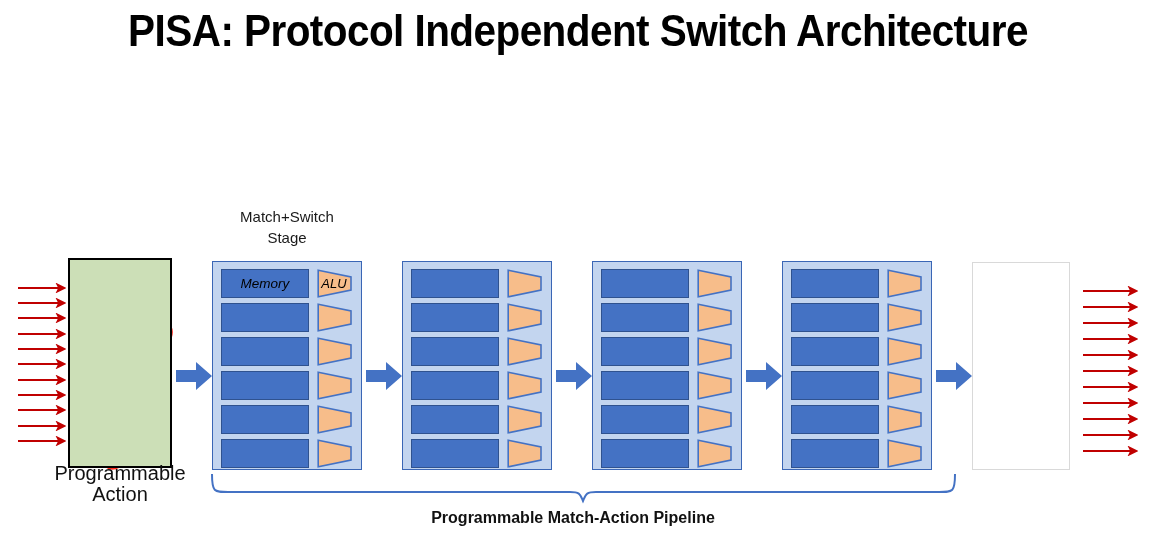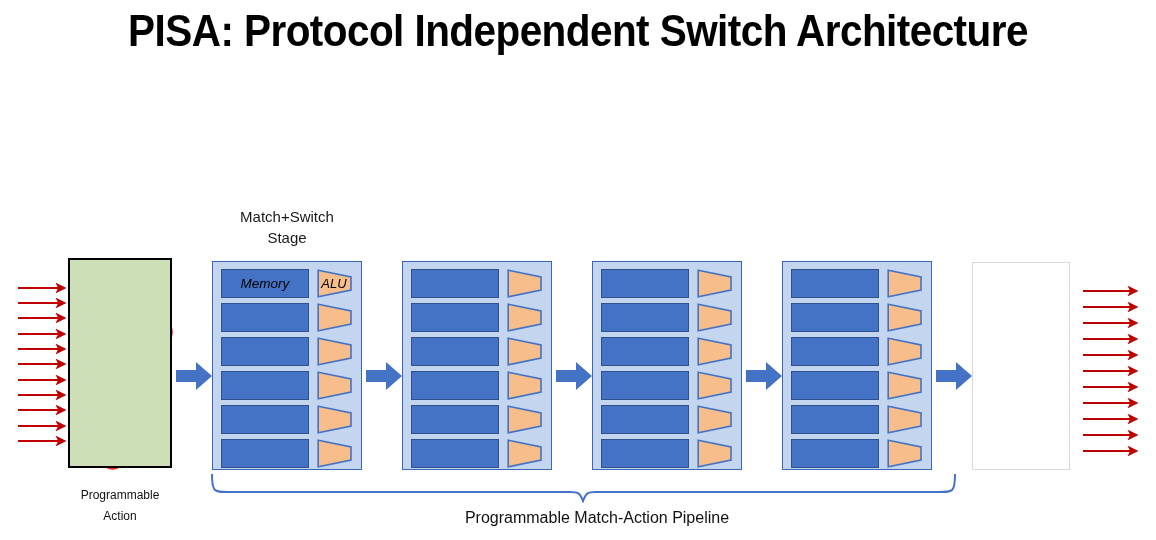--- a/index.html
+++ b/index.html
@@ -15,22 +15,22 @@
   }
 
   .svg-layer{position:absolute;left:0;top:0;width:1156px;height:540px;}
 
   
   .parser-box{
     position:absolute;left:68px;top:258px;width:104px;height:210px;
     background:#ccdfb7;border:2px solid #000;box-sizing:border-box;
   }
   .parser-label{
-    position:absolute;left:25px;top:485px;width:190px;text-align:center;
-    font-size:12px;color:#111;line-height:21px;
+    position:absolute;left:25px;top:463px;width:190px;text-align:center;
+    font-size:20px;color:#111;line-height:21px;
   }
 
   
   .stage{
     position:absolute;top:261px;width:150px;height:209px;
     background:#c3d5ef;border:1.5px solid #3a66b5;box-sizing:border-box;
   }
   .stage-inner{position:absolute;left:0;top:0;right:0;bottom:0;padding:7px 8px;box-sizing:border-box;}
   .row{position:relative;height:29px;margin-bottom:5px;font-style:italic;}
   .row:last-child{margin-bottom:0;}
@@ -53,22 +53,22 @@
     font-size:15px;color:#1a1a1a;line-height:21px;
   }
 
   
   .outbox{
     position:absolute;left:972px;top:262px;width:98px;height:208px;
     background:#fff;border:1.5px solid #d9d9d9;box-sizing:border-box;
   }
 
   .pipeline-label{
-    position:absolute;left:342px;top:509px;width:510px;text-align:center;
-    font-size:16px;color:#111;
+    position:absolute;left:318px;top:509px;width:510px;text-align:center;
+    font-size:16px;color:#111;font-weight:bold;
   }
 </style>
 </head>
 <body>
 
 <div id="root">
 
   <div class="title">PISA: Protocol Independent Switch Architecture</div>
 
   <svg class="svg-layer" viewBox="0 0 1156 540" xmlns="http://www.w3.org/2000/svg">

